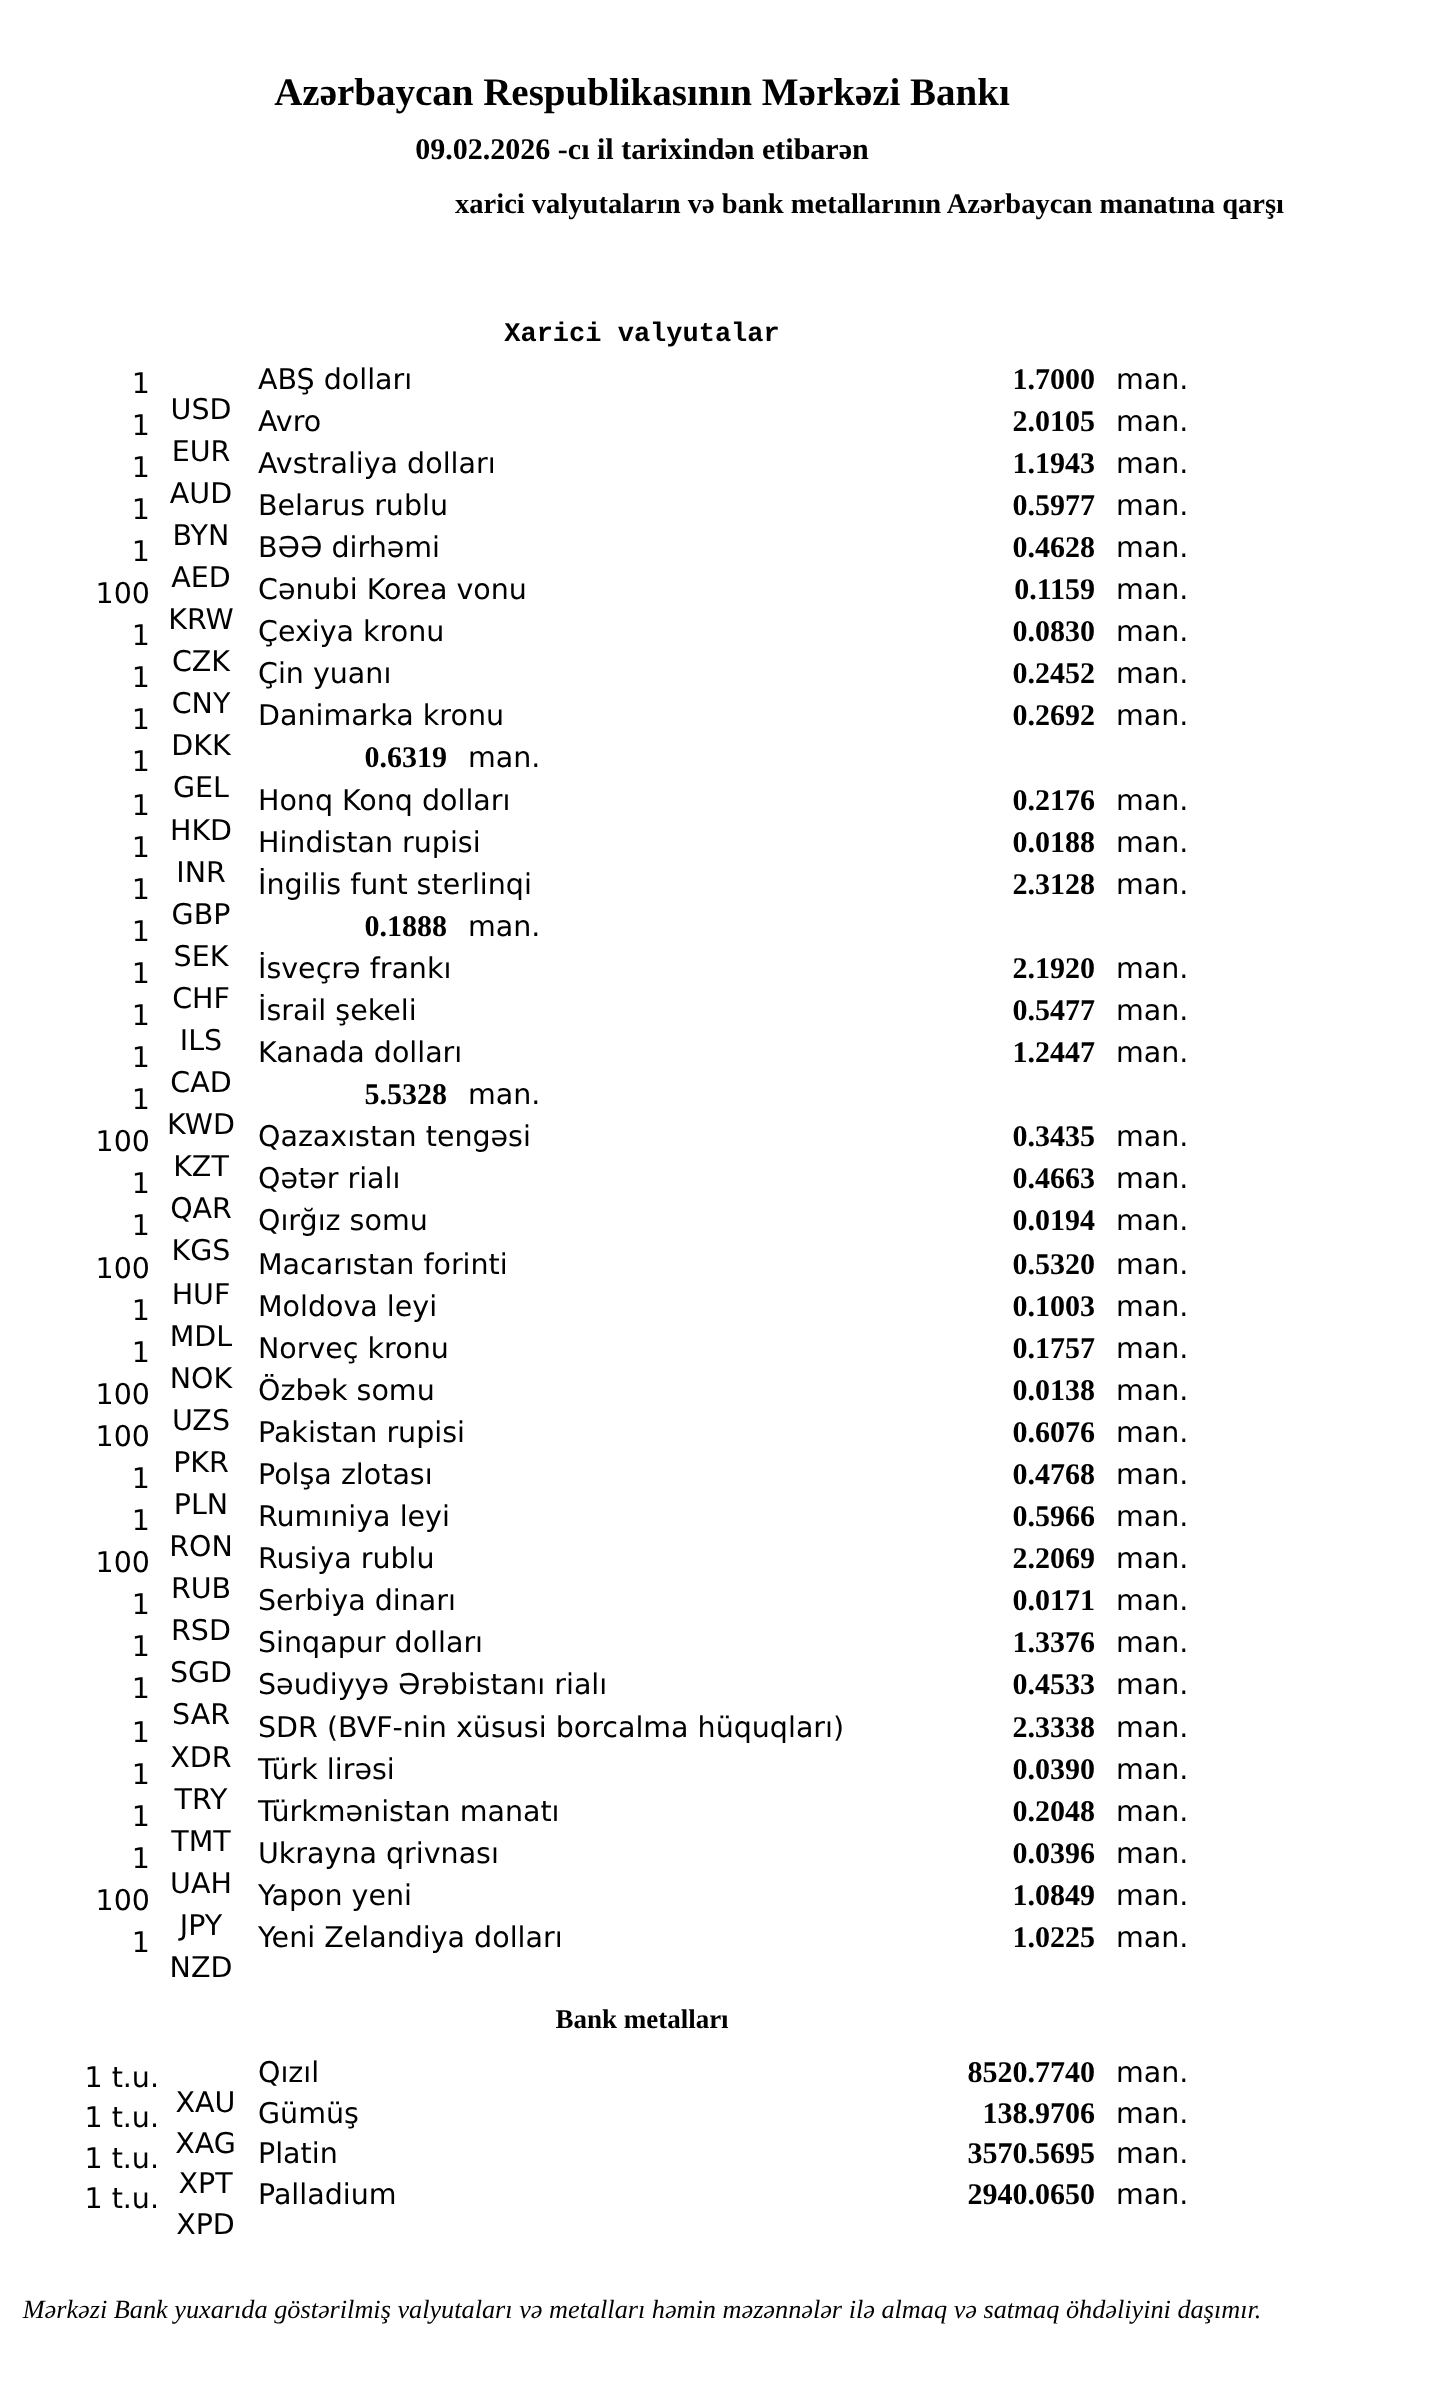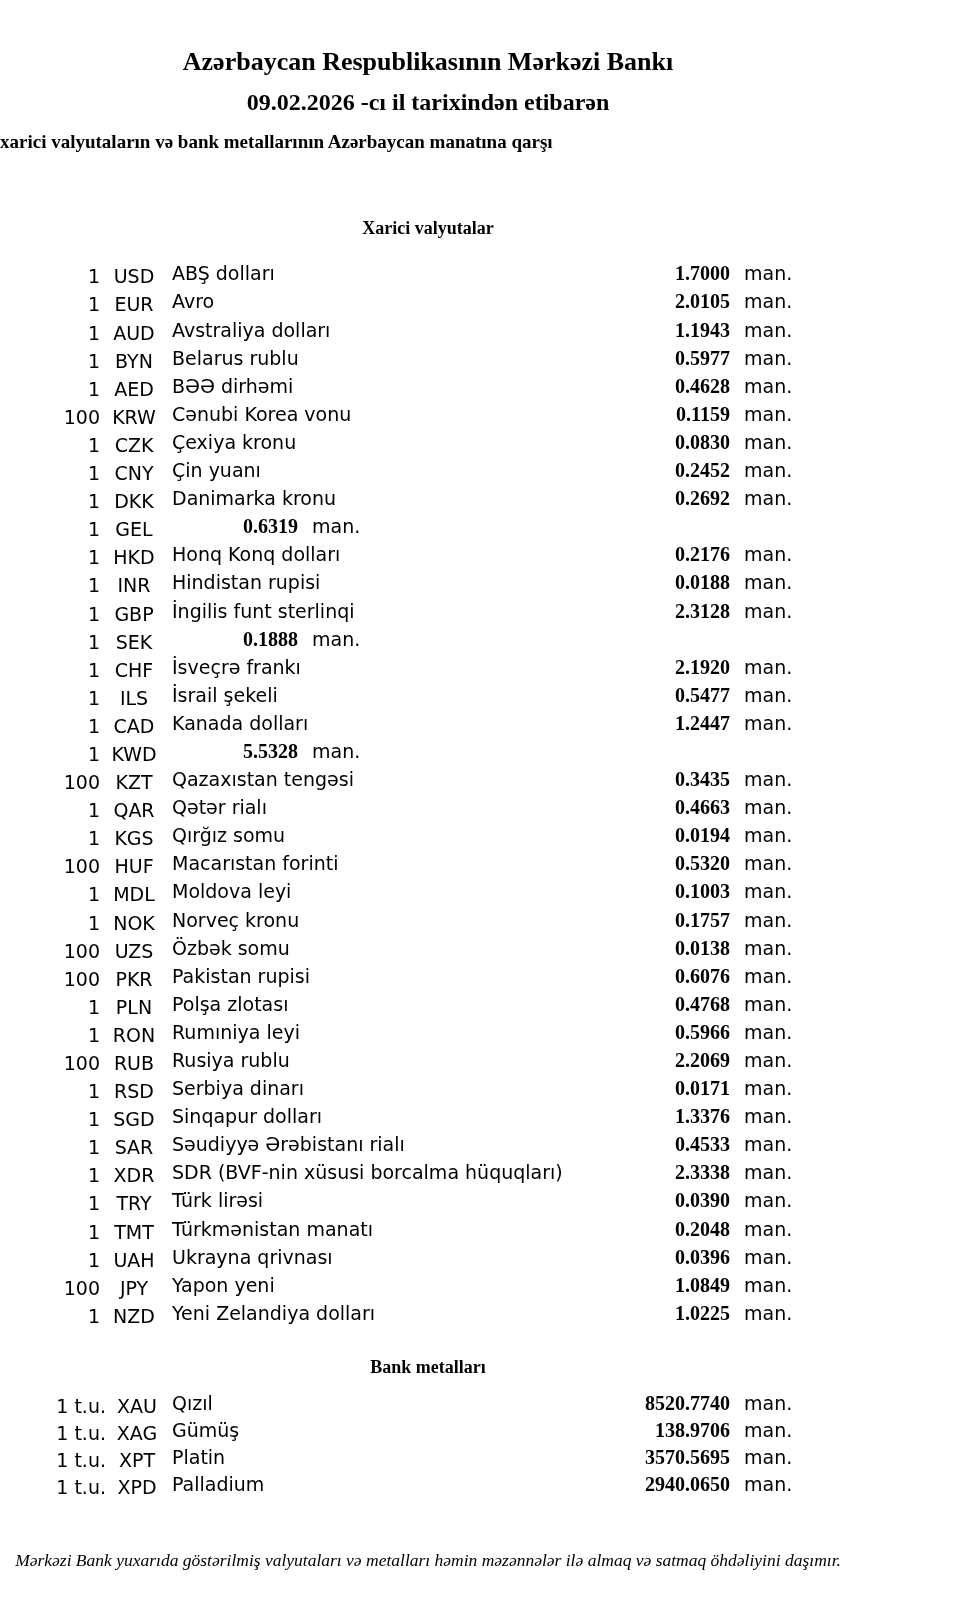--- a/index.html
+++ b/index.html
@@ -17,40 +17,40 @@
     font-family: "Liberation Serif", serif;
     font-weight: bold;
     font-size: 26px;
     line-height: 1.2;
     text-align: center;
   }
   .date-line {
     margin-top: 11px;
     font-family: "Liberation Serif", serif;
     font-weight: bold;
-    font-size: 24px;
+    font-size: 20px;
     line-height: 1.2;
     text-align: center;
   }
   .subtitle {
     margin-top: 14px;
     font-family: "Liberation Serif", serif;
     font-weight: bold;
     font-size: 19px;
     line-height: 1.2;
-    text-align: left;
+    text-align: right;
   }
   .section-title {
     font-family: "Liberation Serif", serif;
     font-weight: bold;
     font-size: 18px;
     line-height: 1.2;
     text-align: center;
   }
-  #currencies-title { margin-top: 64px; margin-bottom: 20px; }
+  #currencies-title { margin-top: 64px; margin-bottom: 4px; font-family: Liberation Mono, monospace; }
   #metals-title { margin-top: 30px; margin-bottom: 11px; }
 
   .rate-row {
     display: flex;
     align-items: baseline;
     height: 28.1px;
     padding-right: 60px;
     font-size: 19px;
     line-height: 28.1px;
   }
@@ -61,21 +61,21 @@
     text-align: right;
     position: relative;
     top: 3px;
     white-space: nowrap;
   }
   .metal-row .qty { flex-basis: 106px; }
   .rate-row .code {
     flex: 0 0 68px;
     text-align: center;
     position: relative;
-    top: 3px;
+    top: 20px;
     white-space: nowrap;
   }
   .metal-row .code { flex-basis: 62px; }
   .rate-row .name {
     flex: 1 1 auto;
     padding-left: 4px;
     white-space: nowrap;
     overflow: hidden;
   }
   .rate-row .rate {

